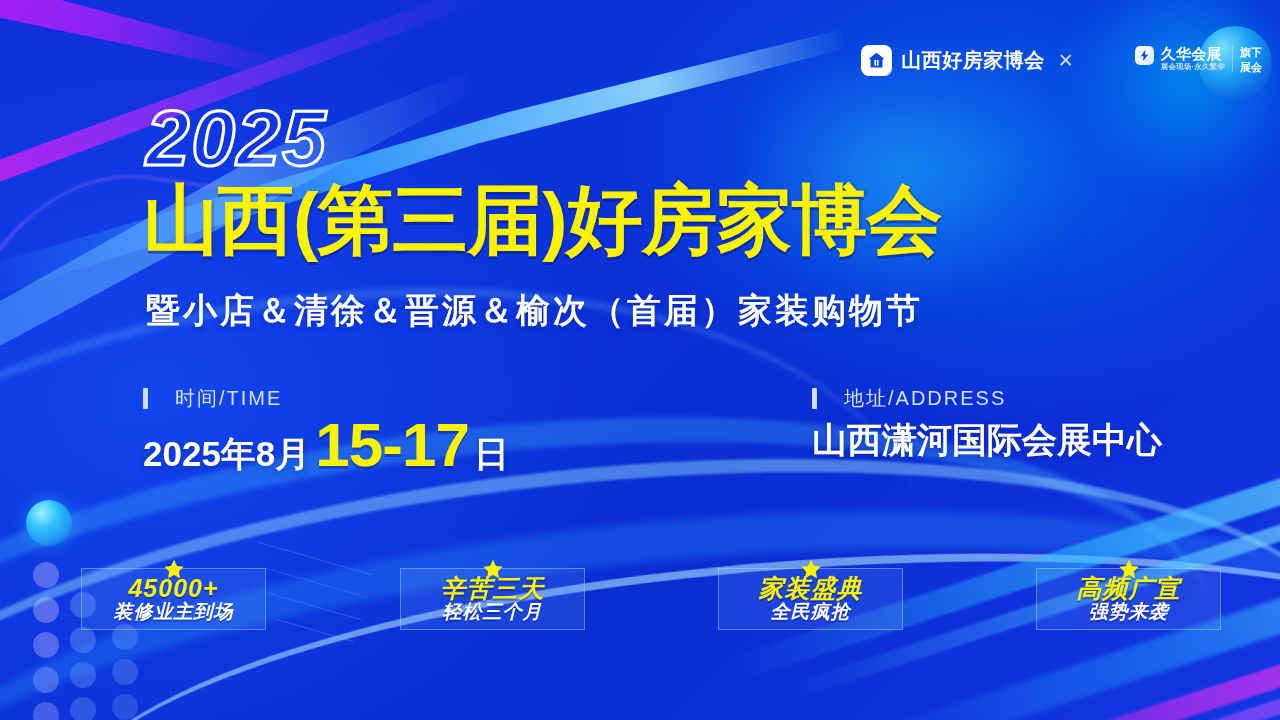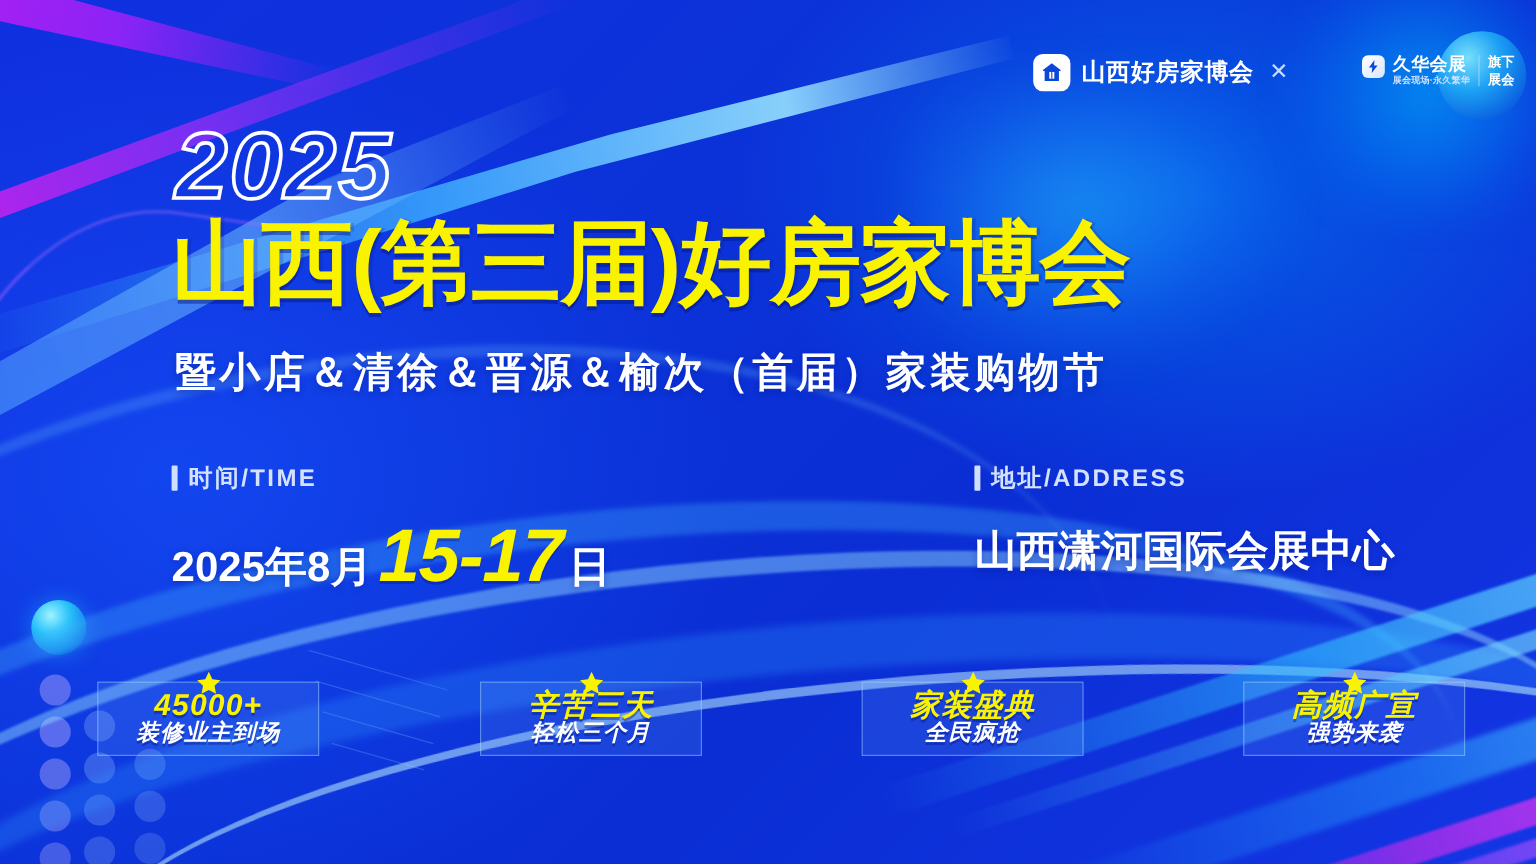--- a/index.html
+++ b/index.html
@@ -179,32 +179,32 @@
     font-size:34px;font-weight:700;color:#ffffff;letter-spacing:3px;
     white-space:nowrap;z-index:6;
     text-shadow:0 2px 5px rgba(0,20,120,.35);
   }
 
   
   .info{position:absolute;z-index:6;}
   .info-time{left:143px;top:385px;}
   .info-addr{left:812px;top:385px;}
   .info-label{
-    display:flex;align-items:center;gap:9px;
-    color:#d4e2ff;font-size:20px;font-weight:700;letter-spacing:2px;
-    margin-bottom:24px;white-space:nowrap;
+    display:flex;align-items:center;gap:27px;
+    color:#d4e2ff;font-size:20px;font-weight:400;letter-spacing:2px;
+    margin-bottom:5px;white-space:nowrap;
   }
   .label-bar{width:5px;height:21px;background:#cfe0ff;border-radius:1px;display:inline-block;}
   .info-value{
     display:flex;align-items:baseline;gap:0;color:#fff;
     font-size:35px;font-weight:700;white-space:nowrap;letter-spacing:0;
     text-shadow:0 2px 6px rgba(0,20,120,.35);
   }
   .big-date{
-    color:#faf300;font-size:62px;font-weight:800;font-style:italic;
+    color:#faf300;font-size:62px;font-weight:800;
     letter-spacing:-1px;margin:0 5px;line-height:.9;
     text-shadow:0 3px 0 rgba(6,20,120,.35);
   }
   .addr-value{
     color:#fff;font-size:35px;font-weight:700;white-space:nowrap;
     text-shadow:0 2px 6px rgba(0,20,120,.35);
   }
 
   
   .badges{

